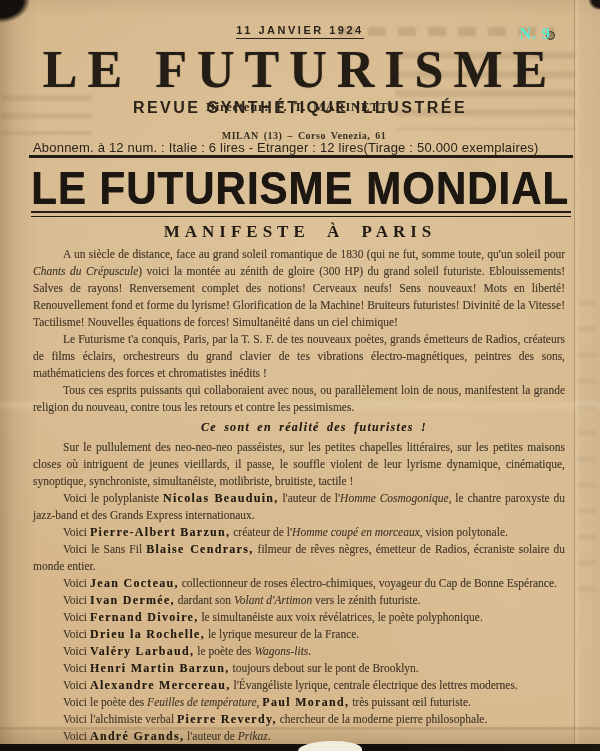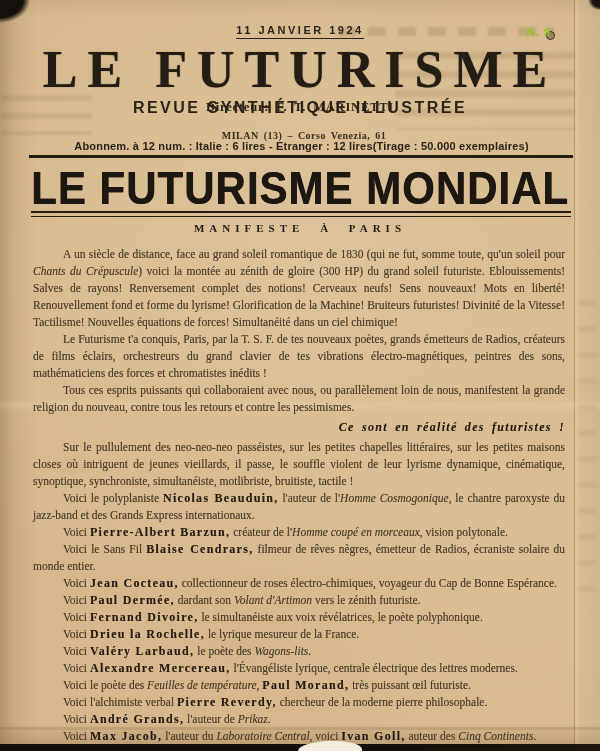--- a/index.html
+++ b/index.html
@@ -46,52 +46,52 @@
     background:repeating-linear-gradient(90deg, rgba(104,80,52,0.30) 0 18px, rgba(0,0,0,0) 18px 30px);}
   .g2{left:395px;top:52px;width:180px;height:78px;
     background:repeating-linear-gradient(180deg, rgba(104,80,52,0.22) 0 7px, rgba(0,0,0,0) 7px 19px);}
   .g3{left:2px;top:95px;width:90px;height:40px;
     background:repeating-linear-gradient(180deg, rgba(104,80,52,0.20) 0 6px, rgba(0,0,0,0) 6px 18px);}
   .g4{left:578px;top:300px;width:18px;height:300px;
     background:repeating-linear-gradient(180deg, rgba(104,80,52,0.16) 0 6px, rgba(0,0,0,0) 6px 26px);}
   .date{position:absolute;left:0;right:0;top:24px;text-align:center;
     font-family:"Liberation Sans",sans-serif;font-weight:bold;font-size:11px;letter-spacing:2.5px;color:#2a231b;}
   .date span{border-bottom:1.5px solid #2a231b;padding-bottom:2px;margin-top:43px;}
-  .issue{position:absolute;right:49px;top:25px;font-weight:bold;font-size:12px;letter-spacing:1px;color:#84cc16;}
+  .issue{position:absolute;right:49px;top:25px;font-weight:bold;font-size:16px;letter-spacing:1px;color:#5eead4;}
   .masthead{position:absolute;left:0;right:0;top:40px;text-align:center;
     font-weight:bold;font-size:52px;letter-spacing:10px;color:#241d15;
     text-shadow:0 0 1px rgba(36,29,21,0.6);white-space:nowrap;}
   .subtitle{position:absolute;left:0;right:0;top:99px;text-align:center;
     font-family:"Liberation Sans",sans-serif;font-weight:bold;font-size:16px;letter-spacing:2.5px;color:#2b2319;}
   .director{position:absolute;left:0;right:0;top:100px;text-align:center;
     font-weight:bold;font-size:12.5px;letter-spacing:0.8px;word-spacing:3px;color:#2b2319;}
   .address{position:absolute;left:0;right:0;top:130px;text-align:center;
     font-weight:bold;font-size:10px;letter-spacing:0.5px;word-spacing:2px;color:#382e22;margin-left:8px;}
-  .subrow{position:absolute;left:33px;right:30px;top:140px;display:flex;justify-content:center;
-    font-family:"Liberation Sans",sans-serif;font-weight:bold;font-size:11px;letter-spacing:0.2px;color:#2b2319;}
+  .subrow{position:absolute;left:33px;right:30px;top:140px;display:flex;justify-content:flex-start;
+    font-family:"Liberation Sans",sans-serif;font-weight:normal;font-size:13px;letter-spacing:0.2px;color:#2b2319;}
   .rule{position:absolute;left:29px;right:27px;top:155px;height:2.5px;background:#241d15;}
 
   
   .headline{position:absolute;left:0;right:0;top:161px;text-align:center;
     font-family:"Liberation Sans",sans-serif;font-weight:bold;font-size:42px;letter-spacing:1px;
     color:#1d1711;transform:scaleY(1.12);transform-origin:top center;white-space:nowrap;
     text-shadow:0.5px 0 0 #1d1711;}
   .h-underline{position:absolute;left:31px;right:29px;top:211px;}
   .h-underline .l1{height:2px;background:#241d15;}
   .h-underline .l2{height:1.2px;background:#241d15;margin-top:2.5px;}
   .subheadline{position:absolute;left:0;right:0;top:222px;text-align:center;
-    font-weight:bold;font-size:11px;letter-spacing:5px;word-spacing:8px;color:#241d15;}
+    font-weight:bold;font-size:17px;letter-spacing:5px;word-spacing:8px;color:#241d15;}
 
   
   .body-col{position:absolute;left:33px;right:35px;top:246px;
     font-size:11.5px;line-height:17px;text-align:justify;color:#483a2b;
     text-shadow:0 0 0.5px rgba(72,58,43,0.45);}
   .body-col p{margin:0;text-indent:30px;}
   .body-col p.subhead{font-size:14px;letter-spacing:2px;word-spacing:3px;line-height:20px;
-    text-align:right;color:#241c12;margin:1px 0 2px;font-family:Liberation Serif, serif;}
+    text-align:center;color:#241c12;margin:1px 0 2px;font-family:Liberation Serif, serif;}
   .seg.b{font-weight:bold;letter-spacing:1.3px;font-size:12px;color:#241c12;}
   .seg.i{font-style:italic;}
   .seg.b.i{font-style:italic;}
 </style>
 </head>
 <body>
 
 <div class="page">
   <div class="paper"></div>
   <div class="mottle"></div>
@@ -129,24 +129,25 @@
   <div class="body-col" id="body-col">
       <p><span class="seg">A un siècle de distance, face au grand soleil romantique de 1830 (qui ne fut, somme toute, qu'un soleil pour </span><span class="seg i">Chants du Crépuscule</span><span class="seg">) voici la montée au zénith de gloire (300 HP) du grand soleil futuriste. Eblouissements! Salves de rayons! Renversement complet des notions! Cerveaux neufs! Sens nouveaux! Mots en liberté! Renouvellement fond et forme du lyrisme! Glorification de la Machine! Bruiteurs futuristes! Divinité de la Vitesse! Tactilisme! Nouvelles équations de forces! Simultanéité dans un ciel chimique!</span></p>
       <p><span class="seg">Le Futurisme t'a conquis, Paris, par la T. S. F. de tes nouveaux poètes, grands émetteurs de Radios, créateurs de films éclairs, orchestreurs du grand clavier de tes vibrations électro-magnétiques, peintres des sons, mathématiciens des forces et chromatistes inédits !</span></p>
       <p><span class="seg">Tous ces esprits puissants qui collaboraient avec nous, ou parallèlement loin de nous, manifestent la grande religion du nouveau, contre tous les retours et contre les pessimismes.</span></p>
       <p class="subhead"><span class="seg b i">Ce sont en réalité des futuristes !</span></p>
       <p><span class="seg">Sur le pullulement des neo-neo-neo passéistes, sur les petites chapelles littéraires, sur les petites maisons closes où intriguent de jeunes vieillards, il passe, le souffle violent de leur lyrisme dynamique, cinématique, synoptique, synchroniste, simultanéiste, motlibriste, bruitiste, tactile !</span></p>
       <p><span class="seg">Voici le polyplaniste </span><span class="seg b">Nicolas Beauduin,</span><span class="seg"> l'auteur de l'</span><span class="seg i">Homme Cosmogonique</span><span class="seg">, le chantre paroxyste du jazz-band et des Grands Express internationaux.</span></p>
       <p><span class="seg">Voici </span><span class="seg b">Pierre-Albert Barzun,</span><span class="seg"> créateur de l'</span><span class="seg i">Homme coupé en morceaux</span><span class="seg">, vision polytonale.</span></p>
       <p><span class="seg">Voici le Sans Fil </span><span class="seg b">Blaise Cendrars,</span><span class="seg"> filmeur de rêves nègres, émetteur de Radios, écraniste solaire du monde entier.</span></p>
       <p><span class="seg">Voici </span><span class="seg b">Jean Cocteau,</span><span class="seg"> collectionneur de roses électro-chimiques, voyageur du Cap de Bonne Espérance.</span></p>
-      <p><span class="seg">Voici </span><span class="seg b">Paul Dermée,</span><span class="seg"> dardant son </span><span class="seg i">Volant d'Artimon</span><span class="seg"> vers le zénith futuriste.</span></p>
+      <p><span class="seg">Voici </span><span class="seg b">Ivan Dermée,</span><span class="seg"> dardant son </span><span class="seg i">Volant d'Artimon</span><span class="seg"> vers le zénith futuriste.</span></p>
       <p><span class="seg">Voici </span><span class="seg b">Fernand Divoire,</span><span class="seg"> le simultanéiste aux voix révélatrices, le poète polyphonique.</span></p>
       <p><span class="seg">Voici </span><span class="seg b">Drieu la Rochelle,</span><span class="seg"> le lyrique mesureur de la France.</span></p>
       <p><span class="seg">Voici </span><span class="seg b">Valéry Larbaud,</span><span class="seg"> le poète des </span><span class="seg i">Wagons-lits</span><span class="seg">.</span></p>
+      <p><span class="seg">Voici </span><span class="seg b">Henri Martin Barzun,</span><span class="seg"> toujours debout sur le pont de Brooklyn.</span></p>
       <p><span class="seg">Voici </span><span class="seg b">Alexandre Mercereau,</span><span class="seg"> l'Évangéliste lyrique, centrale électrique des lettres modernes.</span></p>
       <p><span class="seg">Voici le poète des </span><span class="seg i">Feuilles de température,</span><span class="seg"> </span><span class="seg b">Paul Morand,</span><span class="seg"> très puissant œil futuriste.</span></p>
       <p><span class="seg">Voici l'alchimiste verbal </span><span class="seg b">Pierre Reverdy,</span><span class="seg"> chercheur de la moderne pierre philosophale.</span></p>
       <p><span class="seg">Voici </span><span class="seg b">André Grands,</span><span class="seg"> l'auteur de </span><span class="seg i">Prikaz</span><span class="seg">.</span></p>
       <p><span class="seg">Voici </span><span class="seg b">Max Jacob,</span><span class="seg"> l'auteur du </span><span class="seg i">Laboratoire Central</span><span class="seg">, voici </span><span class="seg b">Ivan Goll,</span><span class="seg"> auteur des </span><span class="seg i">Cinq Continents</span><span class="seg">.</span></p>
     </div>
 
   <div class="bottom-strip"></div>
   <div class="white-tear"></div>
 </div>

